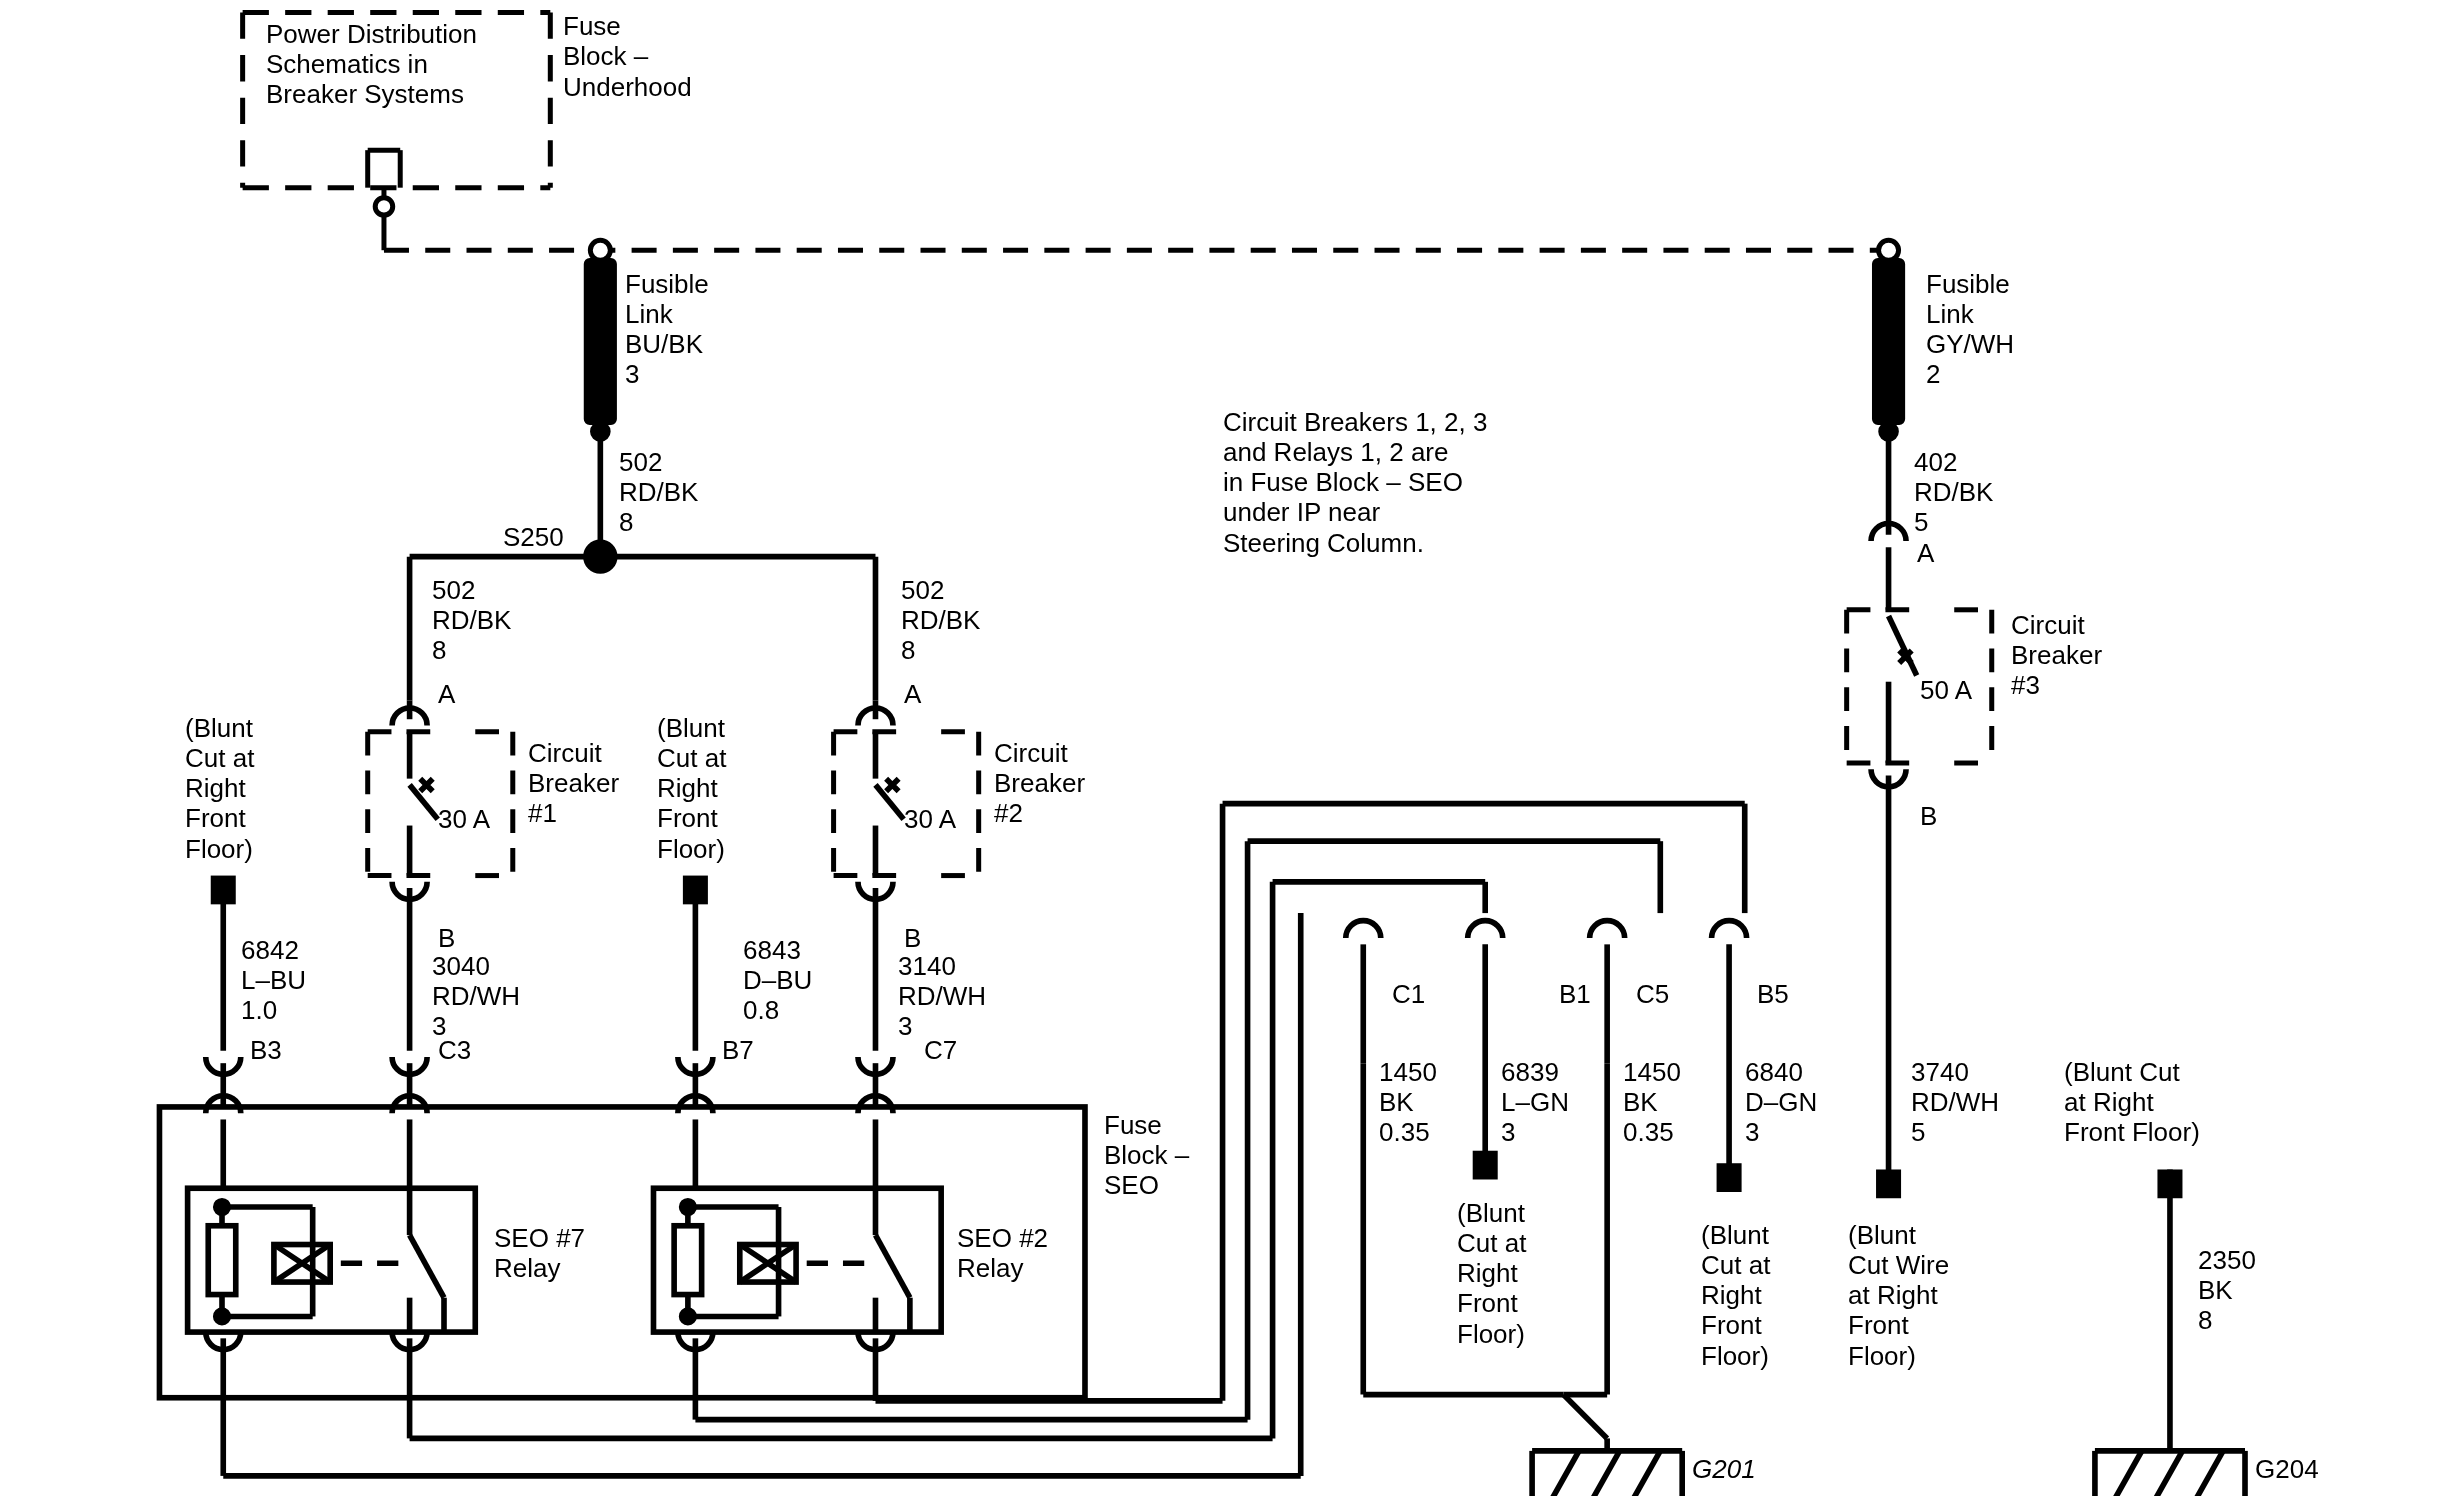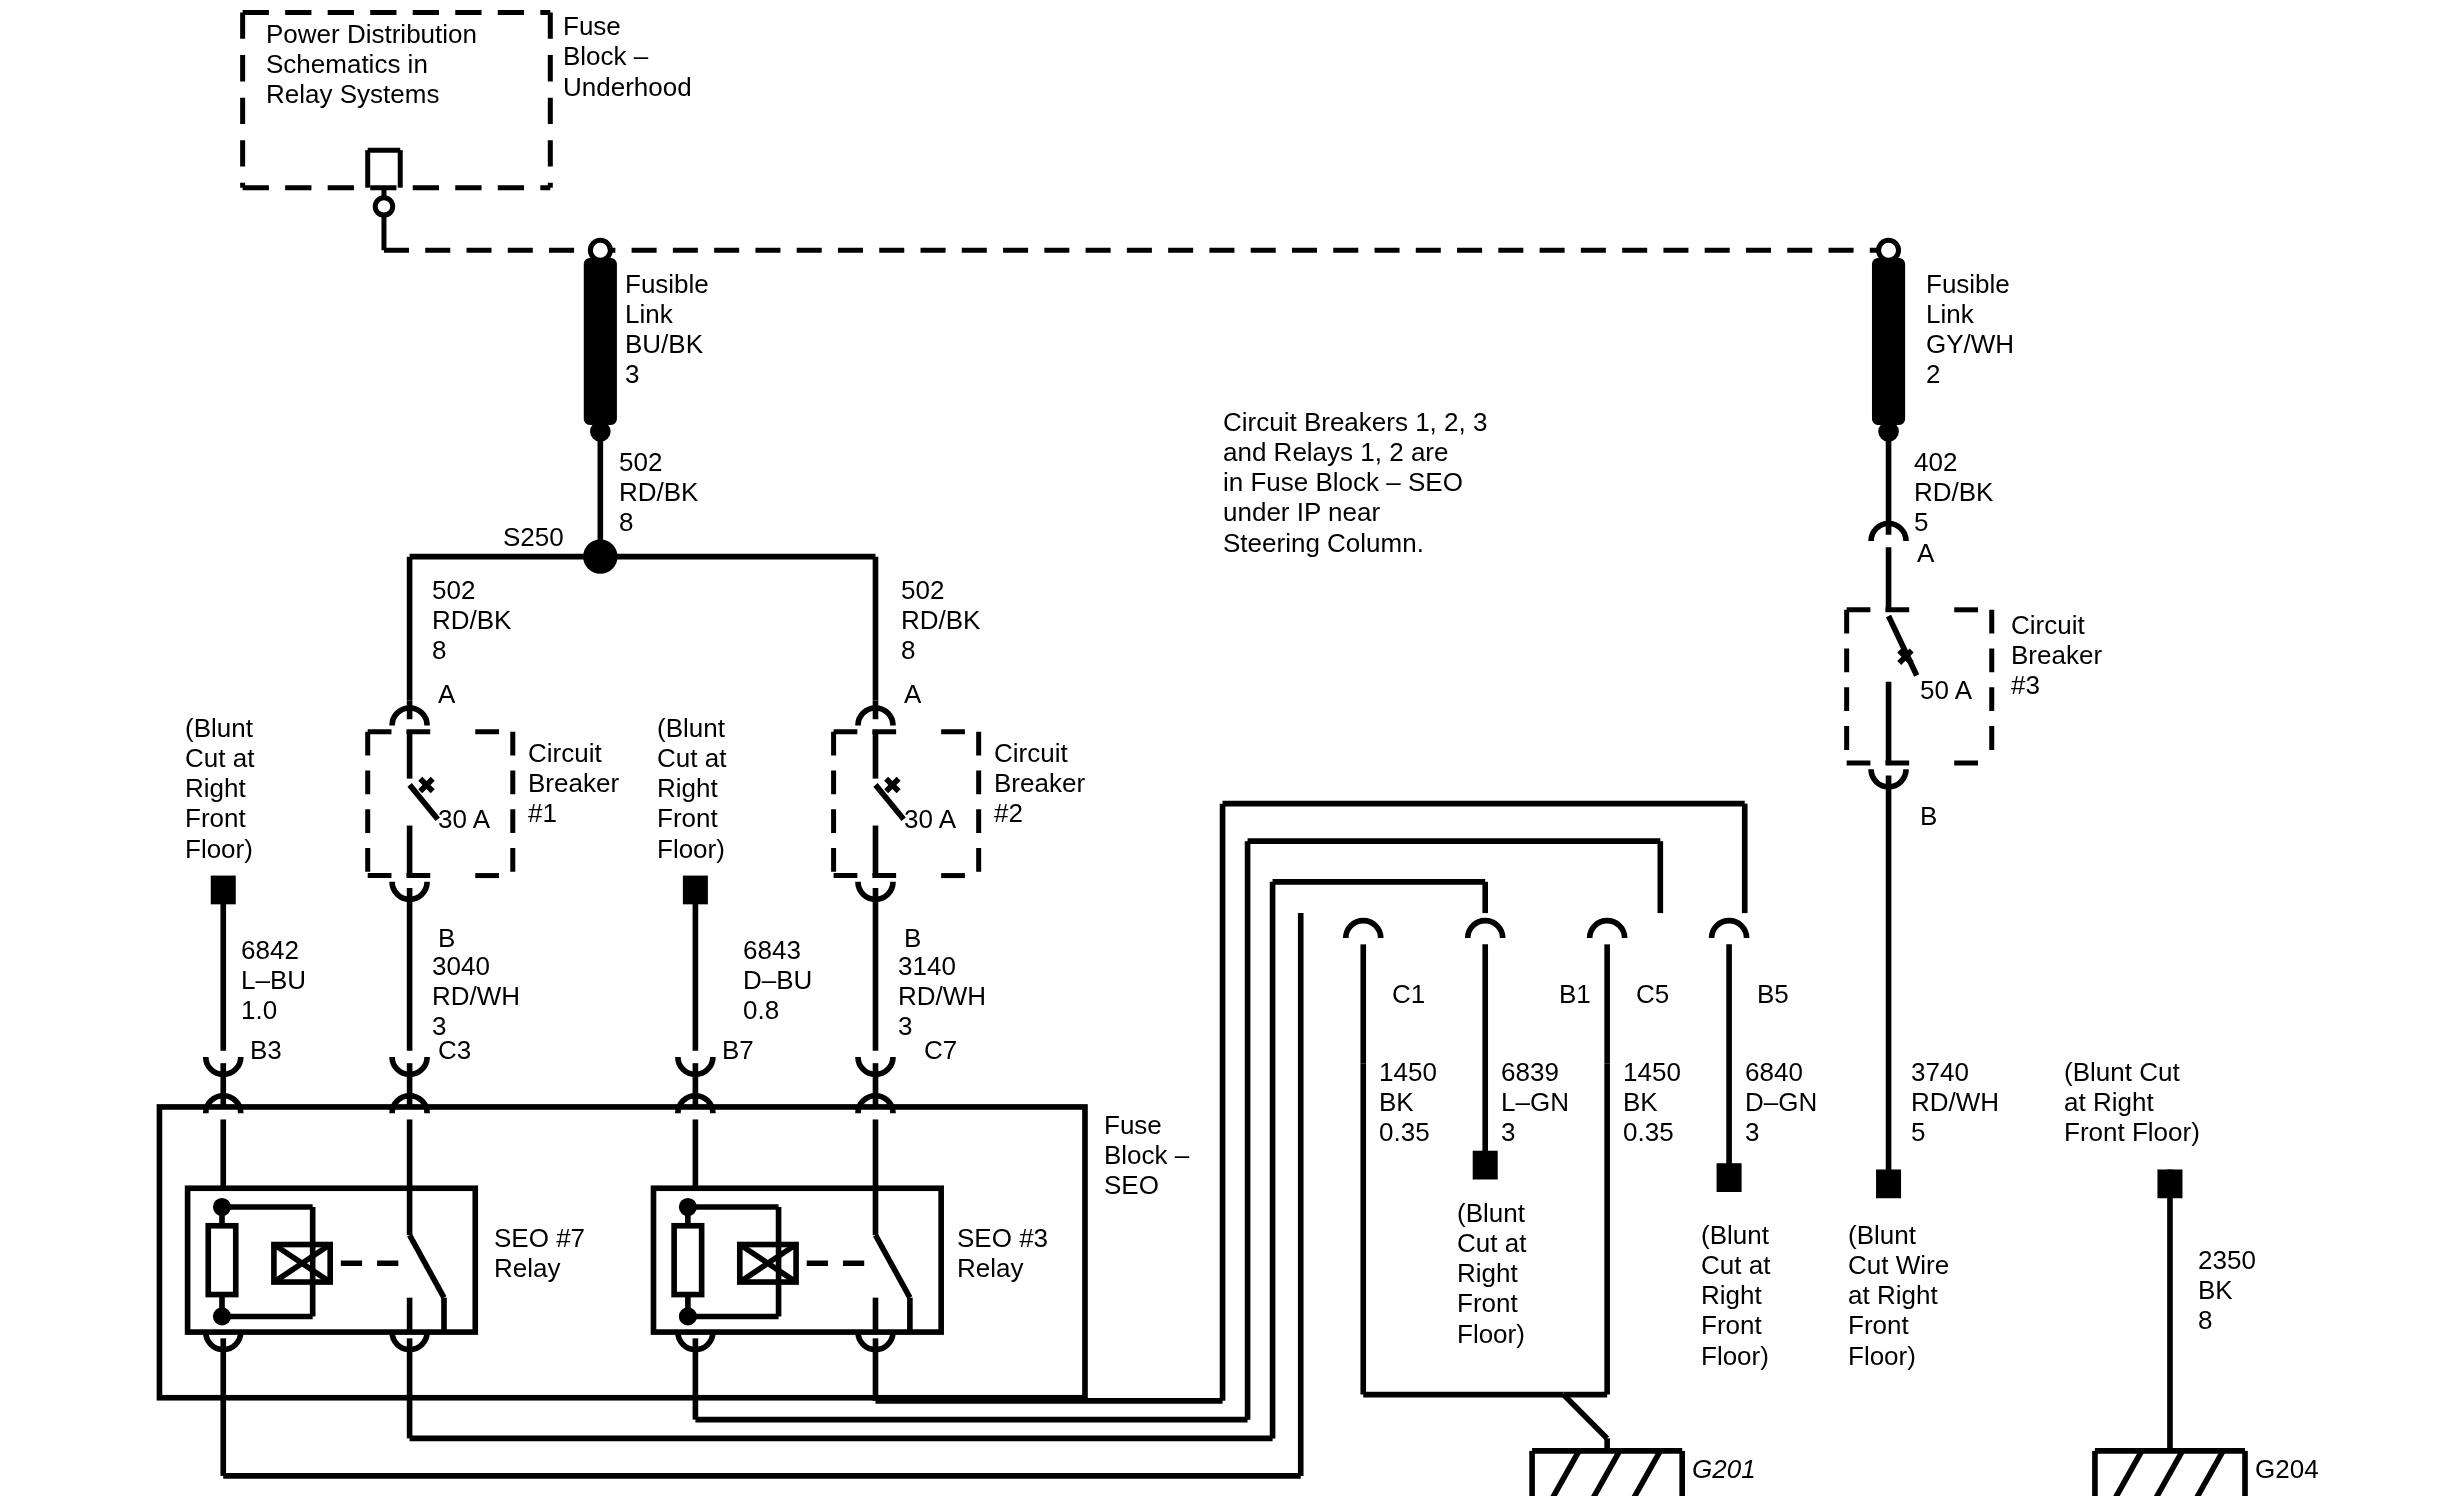--- a/index.html
+++ b/index.html
@@ -299,21 +299,21 @@
         <path d="M3380 2400 L3425 2320"></path>
         <path d="M3445 2400 L3490 2320"></path>
         <path d="M3510 2400 L3555 2320"></path>
       </g>
 
     </g>
   </svg>
 
   <div class="lbl" style="left:266px; top:19px;">Power Distribution
 Schematics in
-Relay Systems</div>
+Breaker Systems</div>
   <div class="lbl" style="left:563px; top:11.3px;">Fuse
 Block –
 Underhood</div>
 
   <div class="lbl" style="left:625px; top:269px;">Fusible
 Link
 BU/BK
 3</div>
   <div class="lbl" style="left:1926px; top:269px;">Fusible
 Link
@@ -391,21 +391,21 @@
   <div class="lbl" style="left:438px; top:1035px;">C3</div>
   <div class="lbl" style="left:722px; top:1035px;">B7</div>
   <div class="lbl" style="left:924px; top:1035px;">C7</div>
 
   <div class="lbl" style="left:1104px; top:1110px;">Fuse
 Block –
 SEO</div>
 
   <div class="lbl" style="left:494px; top:1223px;">SEO #7
 Relay</div>
-  <div class="lbl" style="left:957px; top:1223px;">SEO #3
+  <div class="lbl" style="left:957px; top:1223px;">SEO #2
 Relay</div>
 
   <div class="lbl" style="left:1392px; top:979px;">C1</div>
   <div class="lbl" style="left:1514px; top:979px;margin-left:45px;">B1</div>
   <div class="lbl" style="left:1636px; top:979px;">C5</div>
   <div class="lbl" style="left:1757px; top:979px;">B5</div>
 
   <div class="lbl" style="left:1379px; top:1057px;">1450
 BK
 0.35</div>

